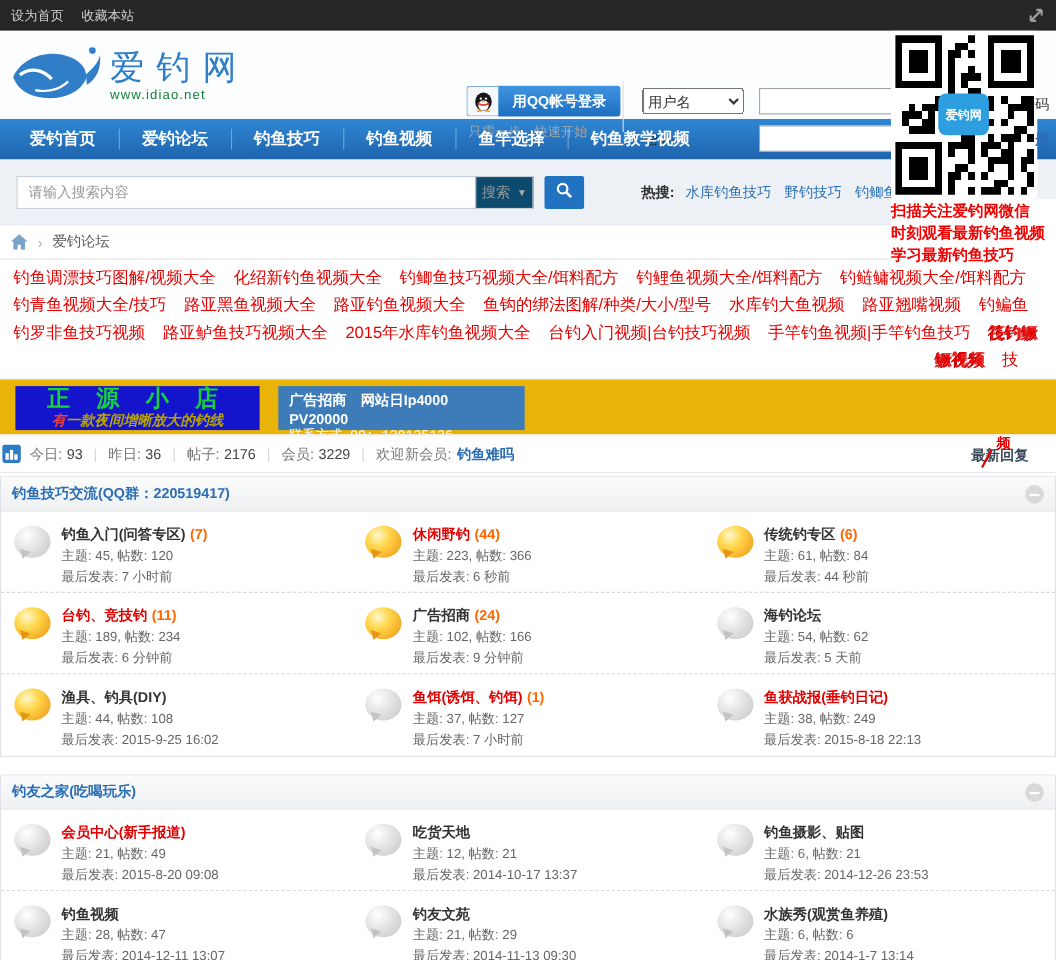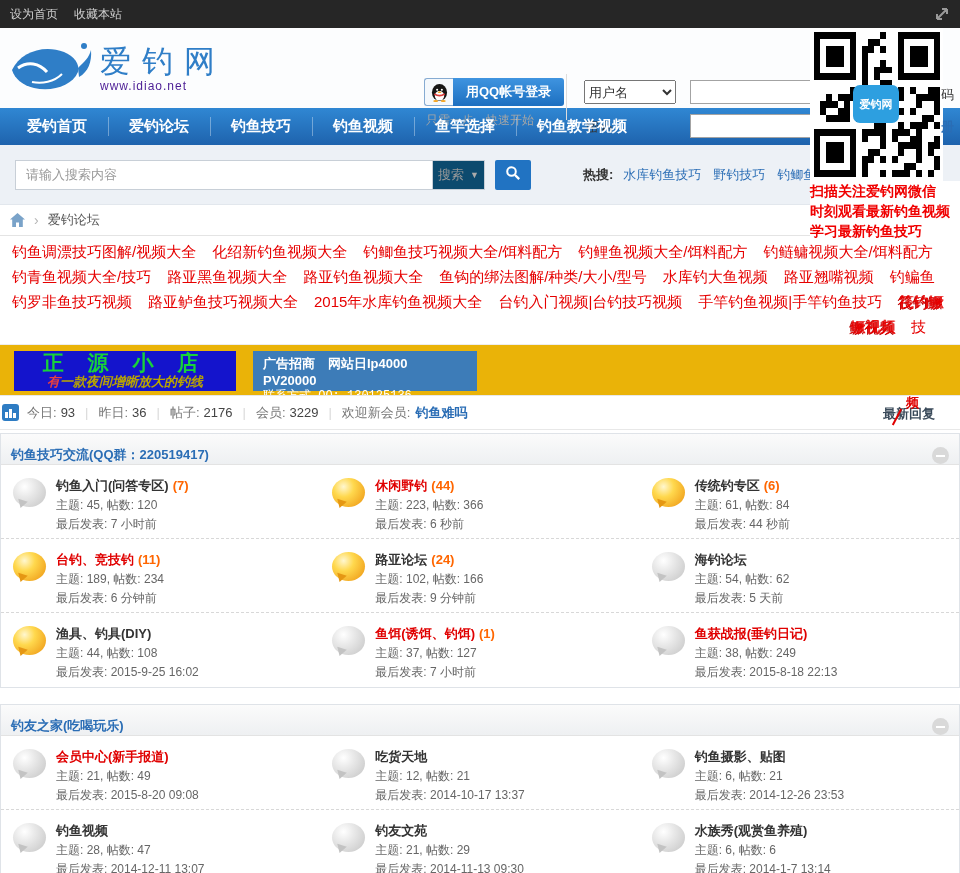--- a/index.html
+++ b/index.html
@@ -10,21 +10,21 @@
   
   .topbar{height:28px;background:#262626;display:flex;align-items:center;padding:0 10px;box-sizing:border-box}
   .topbar a{color:#cfcfcf;font-size:12px;margin-right:16px}
   .expand{margin-left:auto;display:flex;align-items:center}
 
   
   .header{height:80px;position:relative;background:#fcfdfe}
   .logo{position:absolute;left:8px;top:10px;display:flex;align-items:flex-start}
   .logo-txt{margin-left:6px;margin-top:8px}
   .site-name{font-size:31px;color:#2f7ec7;letter-spacing:11px;line-height:32px}
-  .site-url{font-size:12px;color:#4c1d95;margin-top:1px;letter-spacing:1px}
+  .site-url{font-size:12px;color:#15803d;margin-top:1px;letter-spacing:1px}
   .qq-ico{position:absolute;left:424px;top:50px;width:29px;height:28px;border:1px solid #86abd2;border-right:none;
           background:#f4f8fc;display:flex;align-items:center;justify-content:center;border-radius:3px 0 0 3px;box-sizing:border-box}
   .qq-login{position:absolute;left:453px;top:50px;height:28px;line-height:28px;padding:0 13px;
             background:linear-gradient(#3f94e0,#1c6fc0);color:#fff;font-size:13px;font-weight:bold;border-radius:0 3px 3px 0}
   .qq-hint{position:absolute;left:426px;top:84px;font-size:12px;color:#a6a6a6}
   .vdiv{position:absolute;left:566px;top:46px;width:1px;height:46px;background:#ddd}
   .login-select{position:absolute;left:584px;top:52px;width:92px;height:24px;font-size:13px;color:#333}
   .u-input,.p-input{position:absolute;left:690px;width:120px;height:22px;border:1px solid #a3a3a3;padding:0 4px}
   .u-input{top:52px}.p-input{top:86px}
   .pwd-label{position:absolute;left:586px;top:90px;font-size:13px;color:#333}
@@ -88,21 +88,21 @@
   .st-sep{margin:0 10px;color:#d8d8d8}
   .welcome-link{color:#2a6db5;font-weight:bold;margin-left:5px}
   .latest{position:absolute;right:25px;top:9px;color:#3a4a5a;font-size:13px;font-weight:bold}
   .latest .ovchar{position:absolute;top:-11px;left:23px;color:#e00000;font-size:13px}
   .latest .slash{position:absolute;left:13px;top:3px;width:2px;height:18px;background:#e00000;transform:rotate(28deg)}
 
   
   .sec{border:1px solid #dfe3e8;margin-top:3px;background:#fff}
   .sec2{margin-top:16px}
   .sec-h{height:30px;background:linear-gradient(#fbfbfb,#eef0f2);border-bottom:1px solid #e3e3e3;
-         display:flex;align-items:flex-end;padding:0 10px}
+         display:flex;align-items:center;padding:0 10px}
   .sec-title{color:#2a6db5;font-weight:bold;font-size:13px}
   .collapse{margin-left:auto;width:17px;height:17px;border-radius:50%;background:#d9d9d9;position:relative;cursor:pointer}
   .collapse::after{content:'';position:absolute;left:4px;top:8px;width:9px;height:2px;background:#fff}
   .frow{display:grid;grid-template-columns:1fr 1fr 1fr;height:74px;box-sizing:border-box;border-bottom:1px dashed #d8d8d8}
   .frow.nb{border-bottom:none}
   .cell{display:flex;padding:11px 0 0 12px;overflow:hidden}
   .bubble{width:33px;height:29px;border-radius:50%;position:relative;flex:none;margin-top:2px}
   .bubble.yellow{background:radial-gradient(circle at 35% 30%,#fff7d0 0%,#ffd84d 35%,#f3ac26 75%,#e59714 100%)}
   .bubble.gray{background:radial-gradient(circle at 35% 30%,#ffffff 0%,#e9e9e9 35%,#d2d2d2 75%,#c3c3c3 100%)}
   .bubble::after{content:'';position:absolute;left:3px;bottom:-6px;width:0;height:0;
@@ -453,21 +453,21 @@
       <span class="bubble yellow"></span>
       <div class="cinfo">
         <div><b class="fname red">台钓、竞技钓</b><span class="fcount">(11)</span></div>
         <div>主题: 189, 帖数: 234</div>
         <div>最后发表: 6 分钟前</div>
       </div>
     </div>
     <div class="cell">
       <span class="bubble yellow"></span>
       <div class="cinfo">
-        <div><b class="fname">路亚论坛</b><span class="fcount">(24)</span></div>
+        <div><b class="fname">广告招商</b><span class="fcount">(24)</span></div>
         <div>主题: 102, 帖数: 166</div>
         <div>最后发表: 9 分钟前</div>
       </div>
     </div>
     <div class="cell">
       <span class="bubble gray"></span>
       <div class="cinfo">
         <div><b class="fname">海钓论坛</b><span class="fcount"></span></div>
         <div>主题: 54, 帖数: 62</div>
         <div>最后发表: 5 天前</div>

